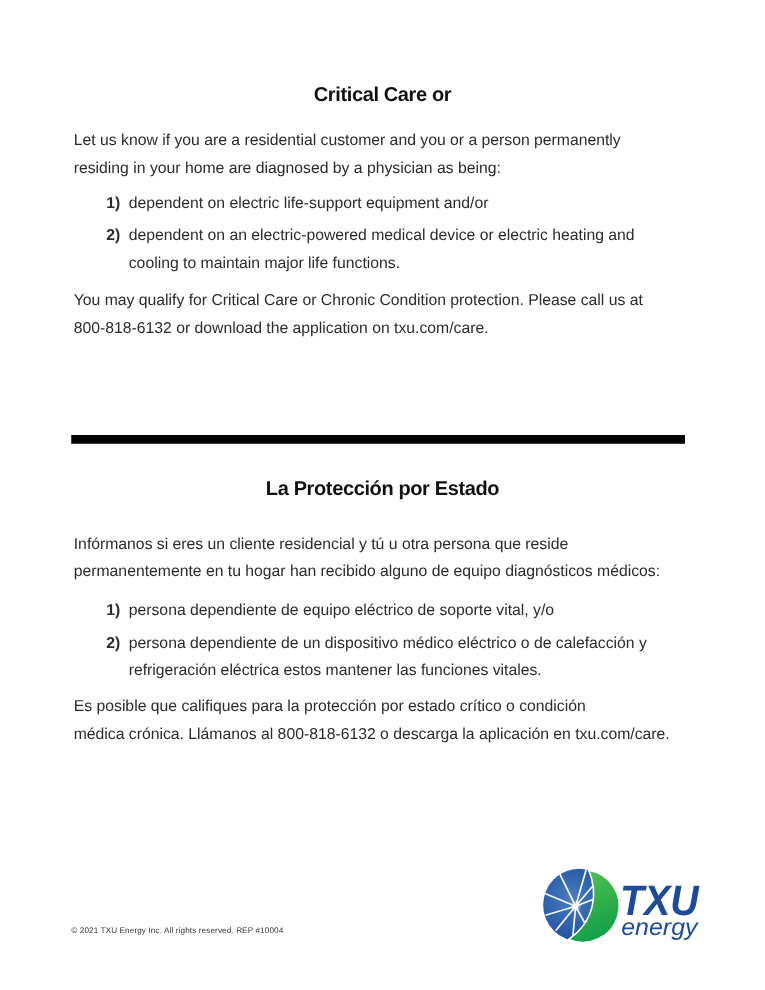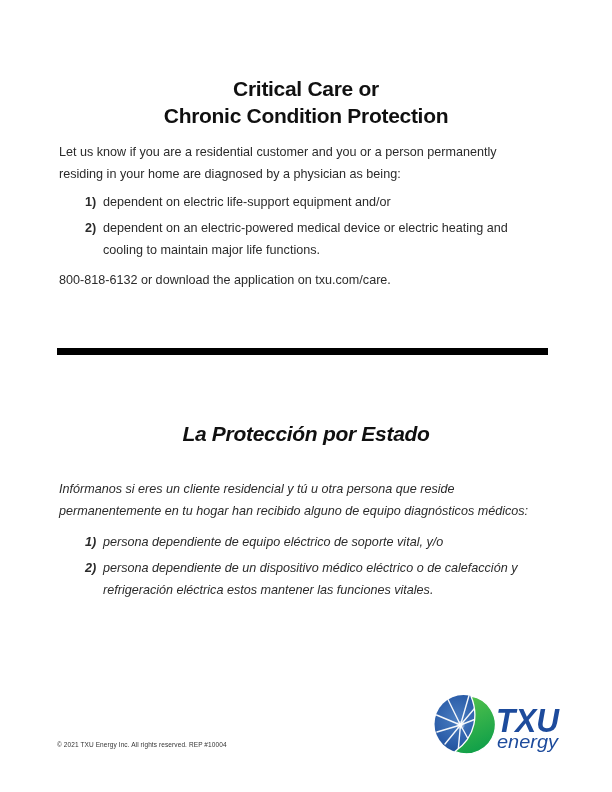--- a/index.html
+++ b/index.html
@@ -7,34 +7,34 @@
     position:relative;
     width:612px;height:792px;
     margin:0 auto;
     background:#ffffff;
     font-family:"Liberation Sans","DejaVu Sans",sans-serif;
     color:#2b2b2b;
     overflow:hidden;
   }
   .section{position:absolute;left:59px;width:494px;}
   .sec-en{top:63px;}
-  .sec-es{top:408px;font-style:italic;}
+  .sec-es{top:378px;}
   .doc-title{
-    font-size:21px;
+    font-size:16px;
     line-height:27px;
     font-weight:700;
     letter-spacing:-0.3px;
     text-align:center;
     color:#101010;
-    margin:12px;
+    margin:0;
   }
   .body-text{font-size:12.6px;line-height:22px;color:#2b2b2b;}
   .ln{display:block;white-space:nowrap;}
   .intro-en{margin-top:11px;}
-  .intro-es{margin-top:31px;}
+  .intro-es{margin-top:19px;}
   .list-en{margin-top:6px;}
   .list-es{margin-top:9px;}
   .li{position:relative;padding-left:44px;}
   .li + .li{margin-top:4px;}
   .li .num{position:absolute;left:26px;top:0;font-weight:700;}
   .outro-en{margin-top:8px;}
   .outro-es{margin-top:7px;}
   .divider{
     position:absolute;
     left:57px;top:348px;
@@ -56,41 +56,41 @@
   .logo svg{display:block;width:126px;height:66px;}
 </style>
 </head>
 <body>
 
 <div class="page">
 
   <div class="section sec-en">
     <h1 class="doc-title">
       <span class="ln">Critical Care or</span>
-      <span class="ln">Chronic Condition Protection</span>
     </h1>
 
     <div class="body-text intro-en">
       <span class="ln">Let us know if you are a residential customer and you or a person permanently</span>
       <span class="ln">residing in your home are diagnosed by a physician as being:</span>
     </div>
 
     <div class="body-text list-en">
       <div class="li">
         <span class="num">1)</span>
         <span class="ln">dependent on electric life-support equipment and/or</span>
       </div>
       <div class="li">
         <span class="num">2)</span>
         <span class="ln">dependent on an electric-powered medical device or electric heating and</span>
         <span class="ln">cooling to maintain major life functions.</span>
       </div>
     </div>
 
     <div class="body-text outro-en">
+      <span class="ln">You may qualify for Critical Care or Chronic Condition protection. Please call us at</span>
       <span class="ln">800-818-6132 or download the application on txu.com/care.</span>
     </div>
   </div>
 
   <div class="divider"></div>
 
   <div class="section sec-es">
     <h1 class="doc-title">
       <span class="ln">La Protección por Estado</span>
     </h1>
@@ -105,20 +105,24 @@
         <span class="num">1)</span>
         <span class="ln">persona dependiente de equipo eléctrico de soporte vital, y/o</span>
       </div>
       <div class="li">
         <span class="num">2)</span>
         <span class="ln">persona dependiente de un dispositivo médico eléctrico o de calefacción y</span>
         <span class="ln">refrigeración eléctrica estos mantener las funciones vitales.</span>
       </div>
     </div>
 
+    <div class="body-text outro-es">
+      <span class="ln">Es posible que califiques para la protección por estado crítico o condición</span>
+      <span class="ln">médica crónica. Llámanos al 800-818-6132 o descarga la aplicación en txu.com/care.</span>
+    </div>
   </div>
 
   <div class="copyright">© 2021 TXU Energy Inc. All rights reserved. REP #10004</div>
 
   <div class="logo">
     <svg viewBox="0 0 126 66" xmlns="http://www.w3.org/2000/svg">
       <defs>
         <radialGradient id="sphereBlue" cx="38%" cy="42%" r="78%">
           <stop offset="0%" stop-color="#4a7dc0"></stop>
           <stop offset="55%" stop-color="#2a5ca8"></stop>

